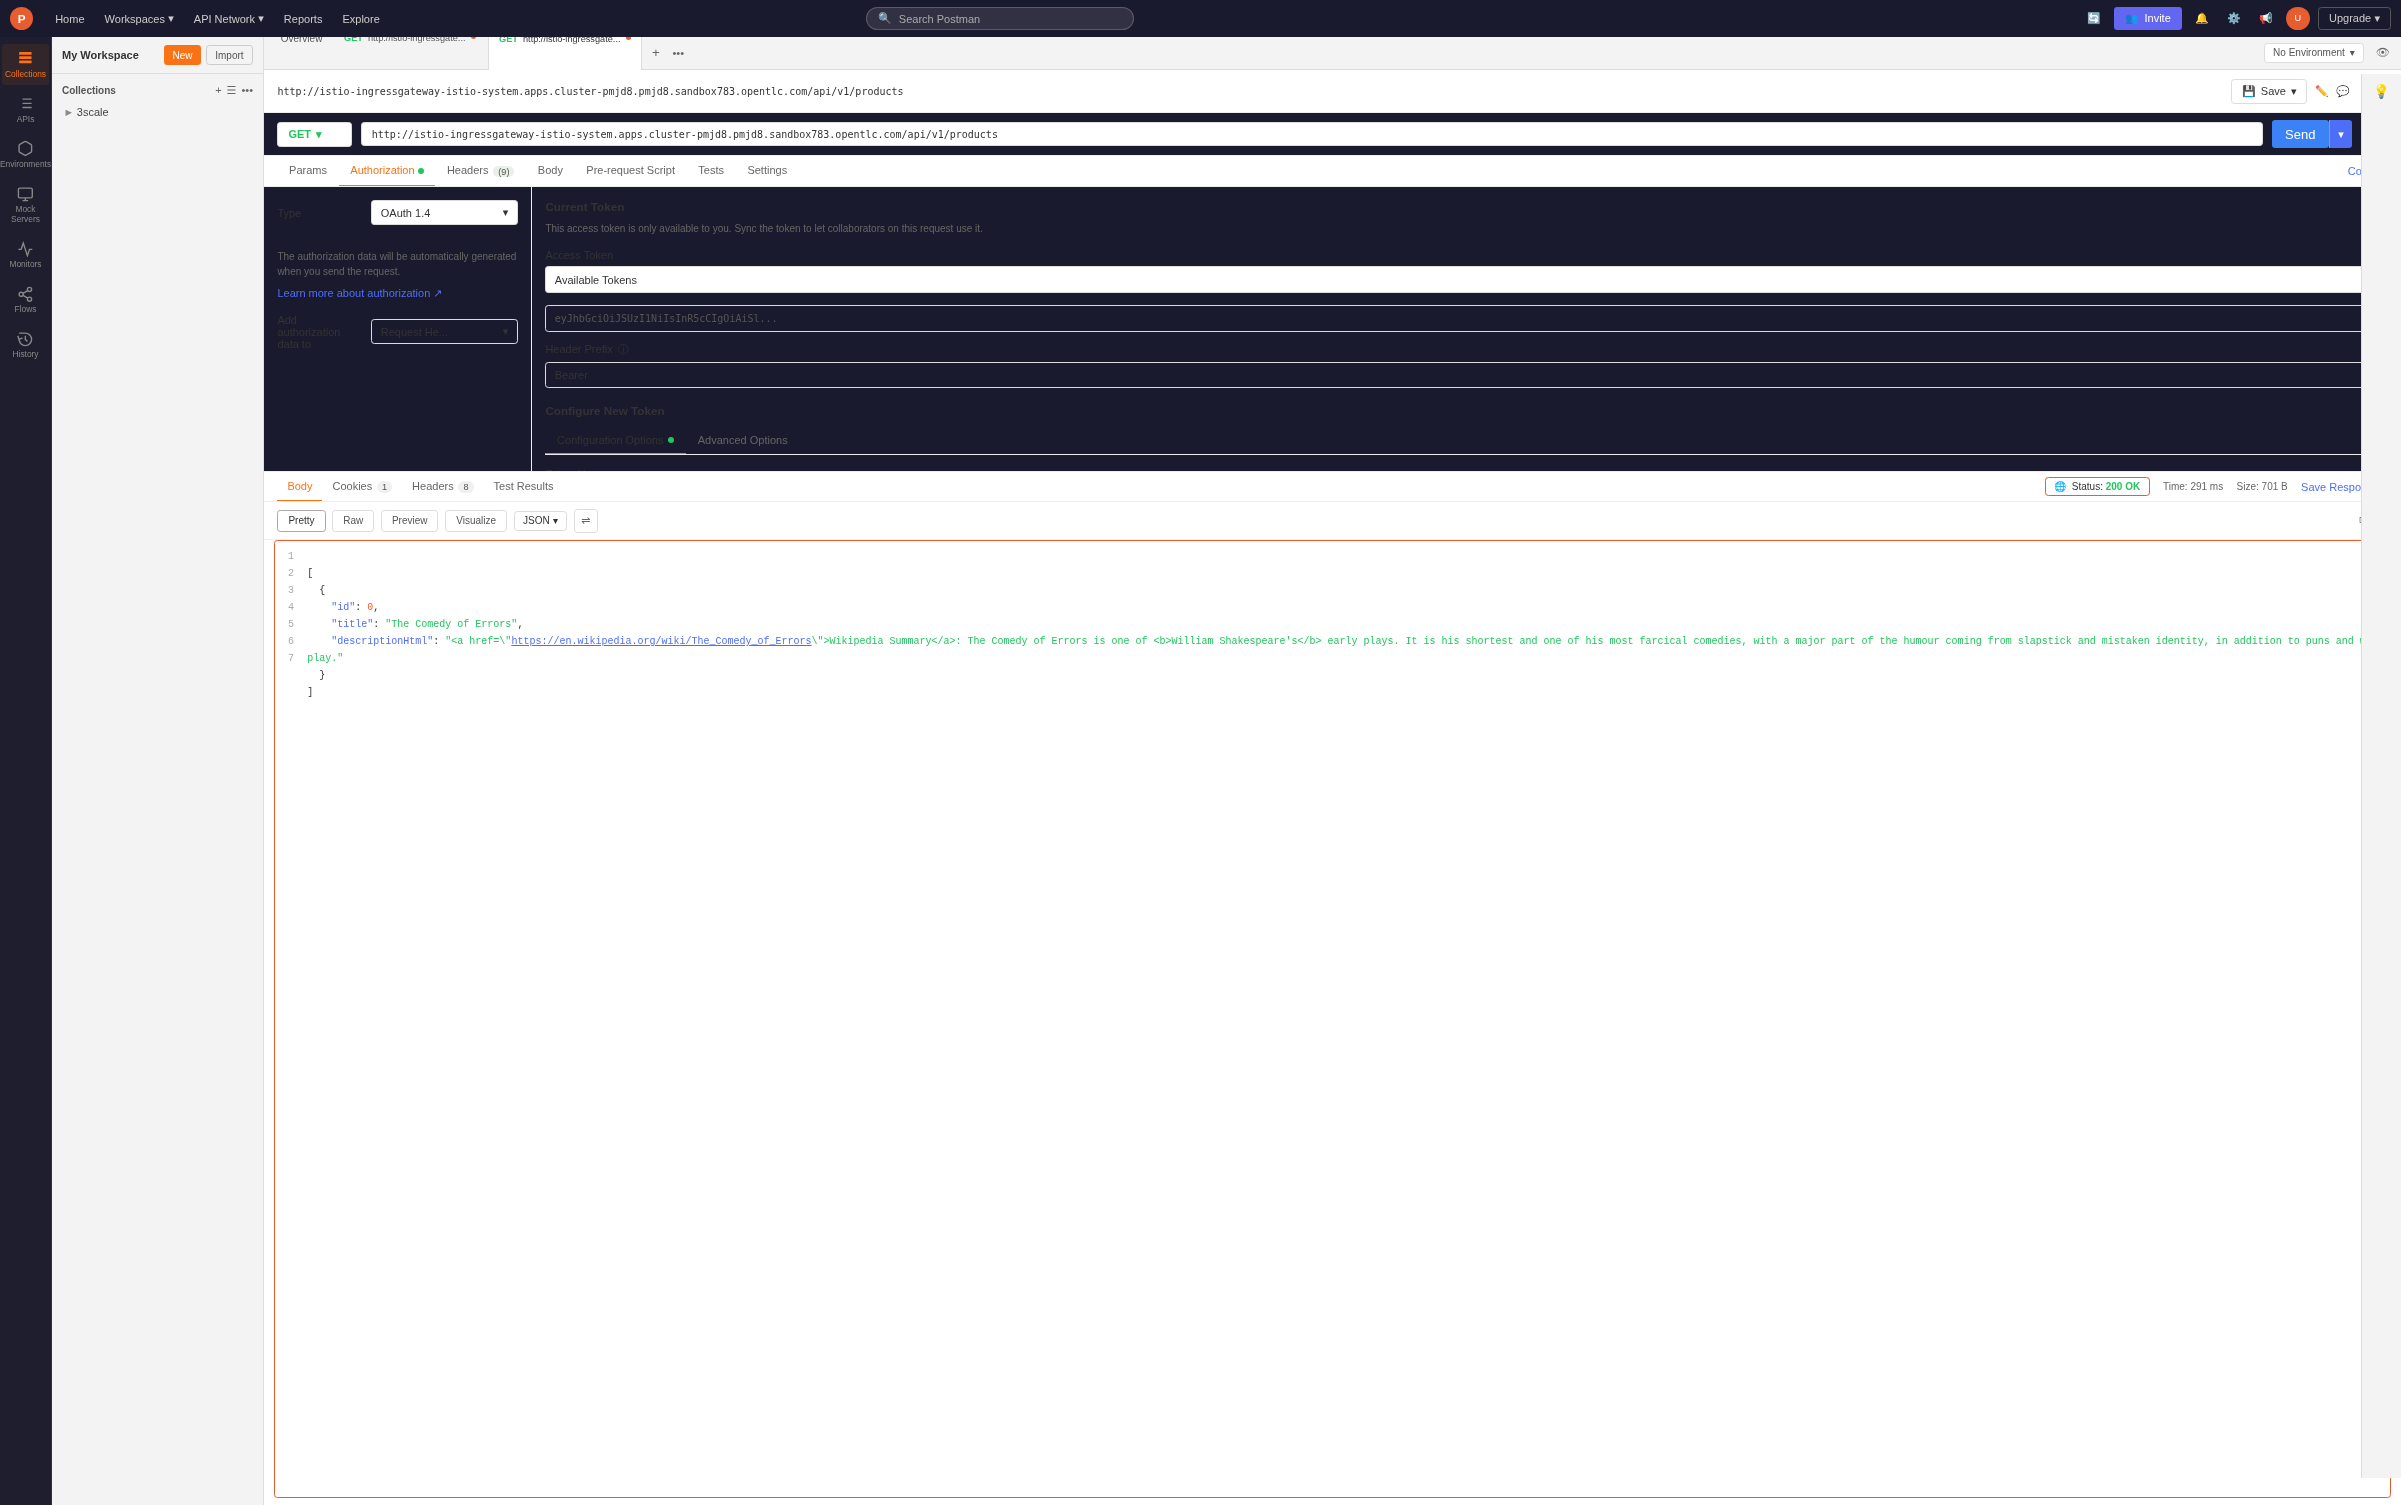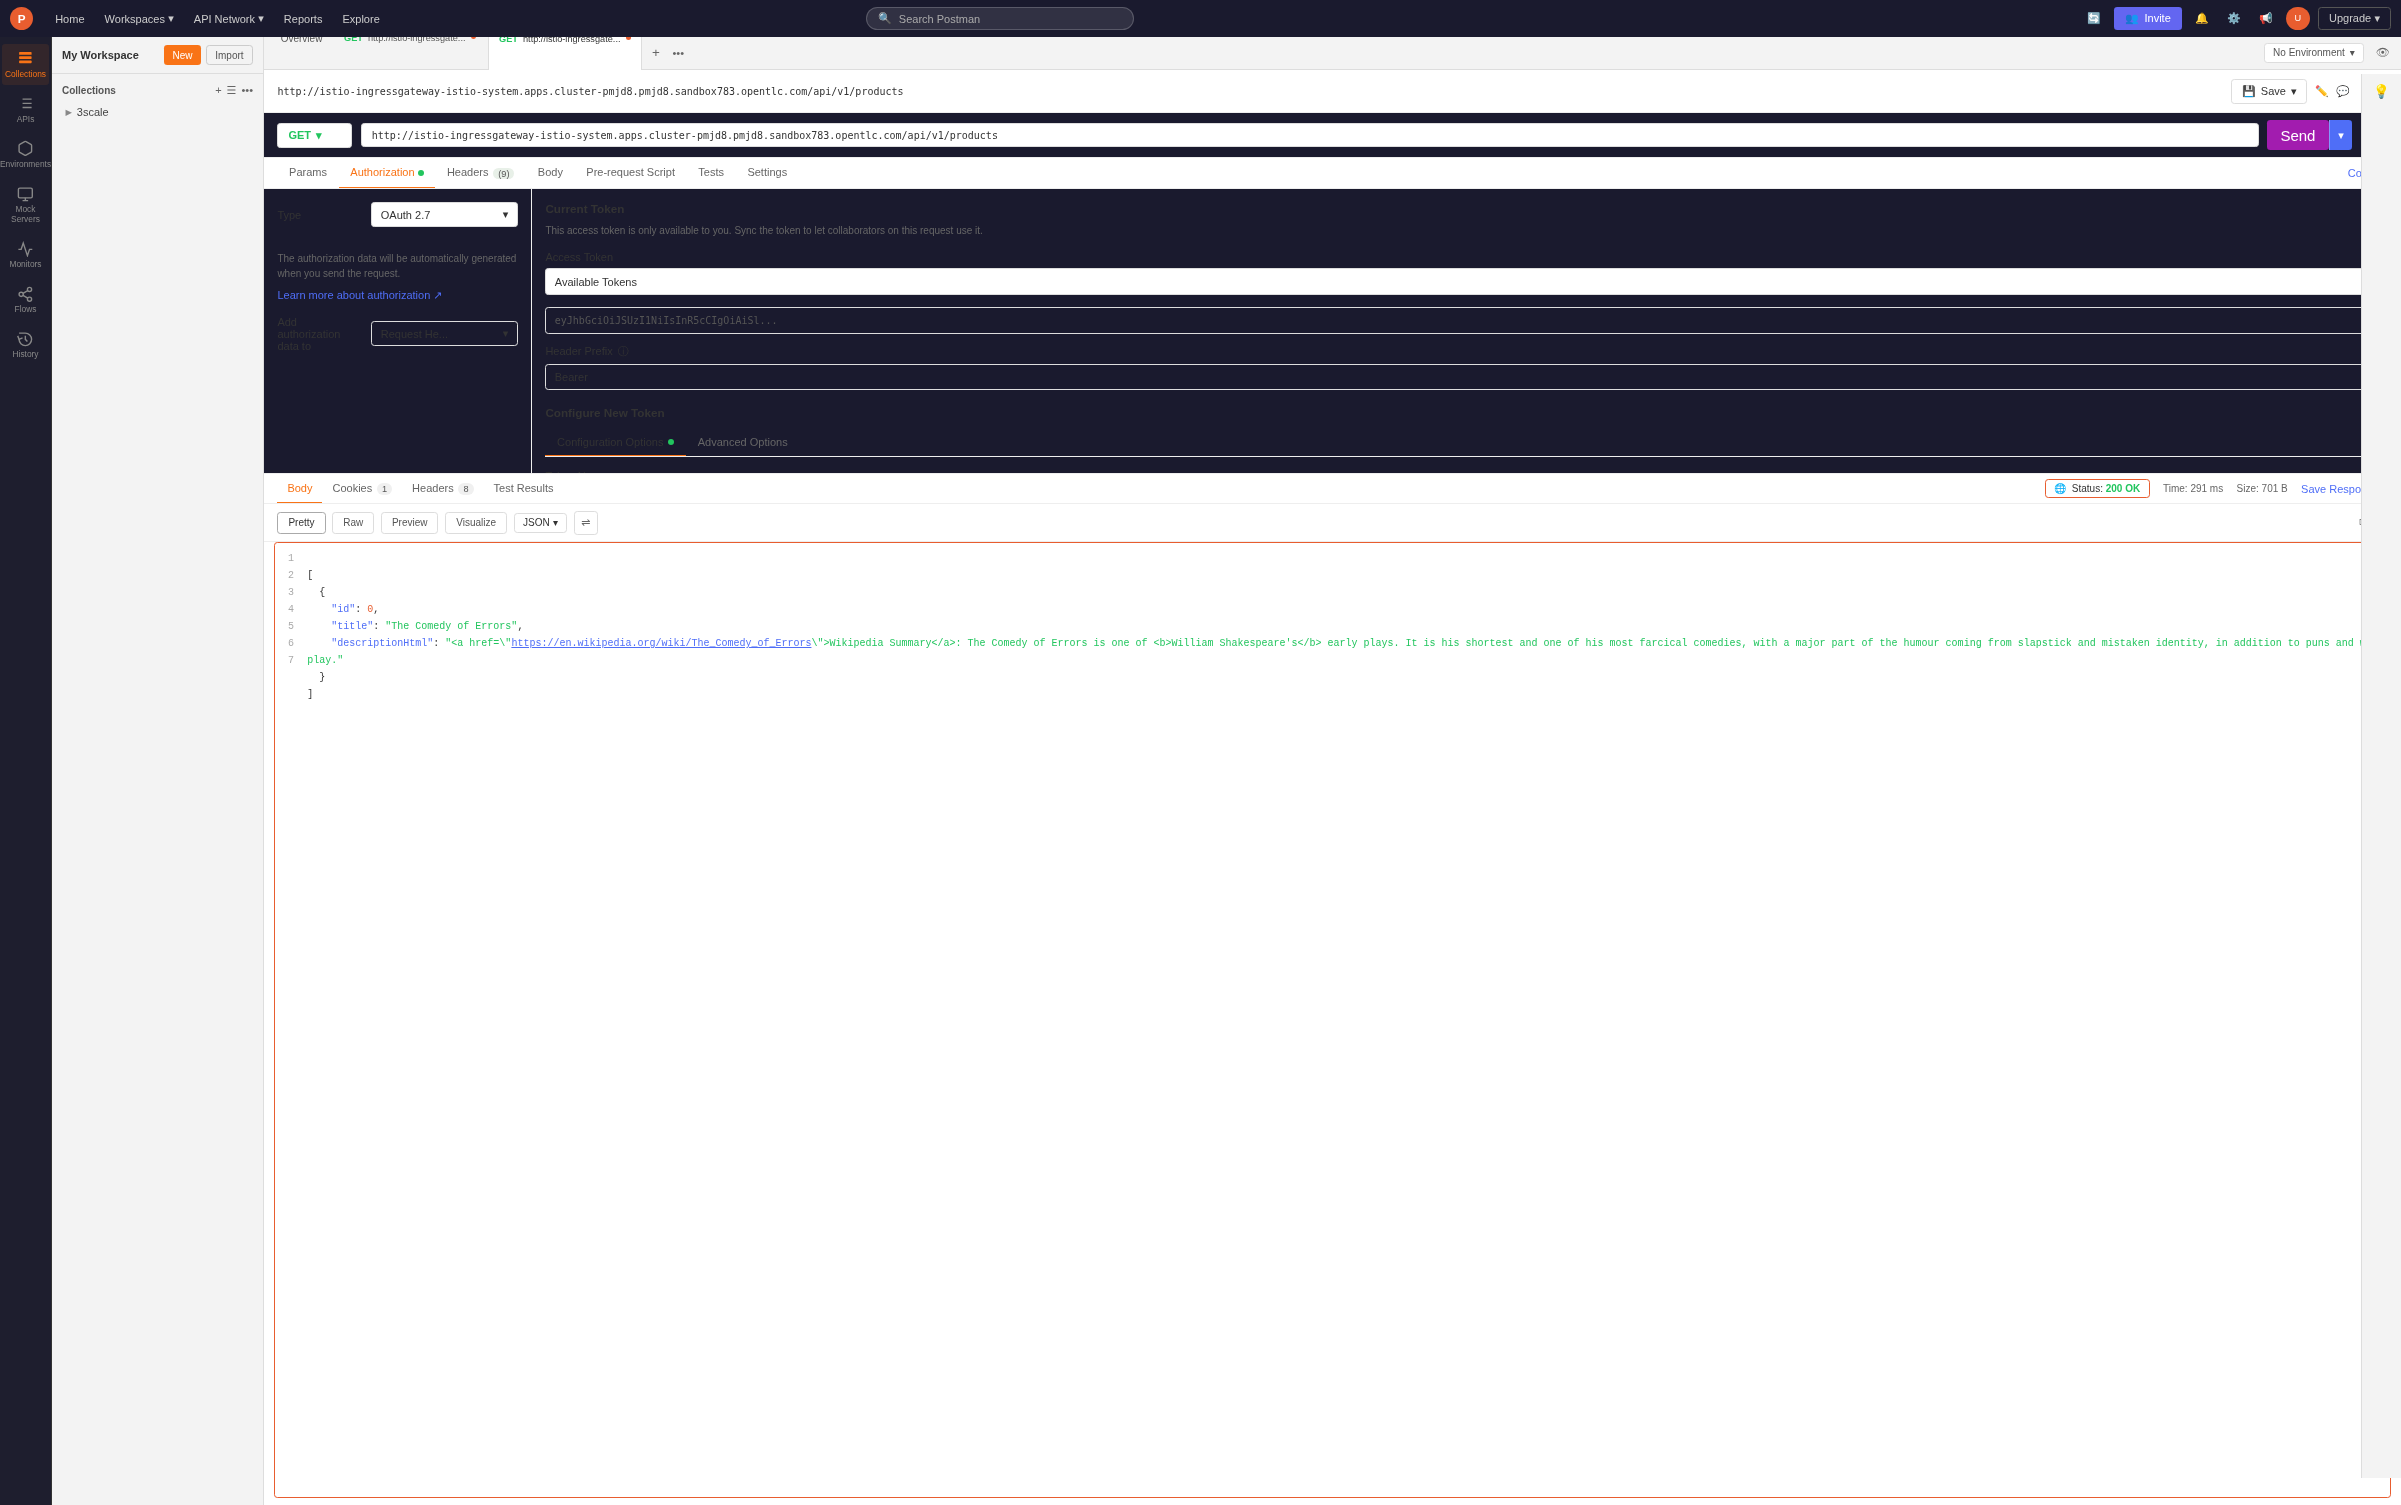--- a/index.html
+++ b/index.html
@@ -56,21 +56,21 @@
     
     .request-bar { display: flex; align-items: center; padding: 8.4px 13.4px; gap: 8.4px; border-bottom: 0.8px solid #eee; background: white; }
     .url-display { flex: 1; font-size: 10px; color: #333; font-family: monospace; white-space: nowrap; overflow: hidden; text-overflow: ellipsis; }
     .save-btn { display: flex; align-items: center; gap: 5px; background: white; border: 0.8px solid #ddd; border-radius: 3.3px; padding: 5px 10px; font-size: 11px; color: #333; cursor: pointer; }
     .action-icons { display: flex; gap: 6.7px; color: #666; }
 
     
     .request-section { display: flex; align-items: center; padding: 6.7px 13.4px; gap: 8.4px; border-bottom: 0.8px solid #eee; }
     .method-select { display: flex; align-items: center; gap: 5px; border: 0.8px solid #ddd; border-radius: 3.3px; padding: 5px 10px; font-size: 11px; font-weight: 600; color: #22c55e; cursor: pointer; background: white; min-width: 75px; }
     .url-input { flex: 1; border: 0.8px solid #ddd; border-radius: 3.3px; padding: 6.7px 10px; font-size: 11px; color: #333; font-family: monospace; }
-    .send-btn { background: #a21caf; color: white; border: none; border-radius: 3.3px; padding: 6.7px 13.4px; font-size: 15px; cursor: pointer; display: flex; align-items: center; gap: 5px; font-weight: 500; text-align: right; }
+    .send-btn { background: #3b82f6; color: white; border: none; border-radius: 3.3px; padding: 6.7px 13.4px; font-size: 13px; cursor: pointer; display: flex; align-items: center; gap: 5px; font-weight: 500; text-align: right; }
     .send-btn-arrow { background: #4f6ef7; color: white; border: none; border-left: 0.8px solid rgba(255,255,255,0.3); border-radius: 0 3.3px 3.3px 0; padding: 6.7px 8.4px; font-size: 11px; cursor: pointer; }
     .right-sidebar-toggle { color: #666; padding: 6.7px; cursor: pointer; }
 
     
     .request-tabs { display: flex; align-items: center; border-bottom: 0.8px solid #eee; padding: 0 13.4px; background: white; }
     .req-tab { padding: 8.4px 11.7px; font-size: 11px; color: #666; cursor: pointer; border-bottom: 1.7px solid transparent; }
     .req-tab.active { color: #f97316; border-bottom: 1.7px solid #f97316; }
     .req-tab .badge { background: #e8f0e8; color: #22c55e; border-radius: 8.4px; padding: 0.8px 5px; font-size: 9.2px; margin-left: 3.3px; }
     .cookies-link { margin-left: auto; color: #4f6ef7; font-size: 11px; cursor: pointer; }
 
@@ -332,21 +332,21 @@
         <div class="req-tab">Tests</div>
         <div class="req-tab">Settings</div>
         <span class="cookies-link">Cookies</span>
       </div>
 
       <div class="auth-panel" style="flex:none;max-height:284px;overflow:hidden;">
         <div class="auth-left">
           <div class="auth-type-row">
             <span class="auth-type-label">Type</span>
             <div class="type-select">
-              <span>OAuth 2.7</span>
+              <span>OAuth 1.4</span>
               <span>▾</span>
             </div>
           </div>
           <p class="auth-note">The authorization data will be automatically generated when you send the request.</p>
           <a class="auth-link">Learn more about authorization ↗</a>
           <div style="height:13.4px;"></div>
           <div class="auth-data-row">
             <span class="auth-data-label">Add authorization data to</span>
             <div class="auth-data-select">
               <span>Request He...</span>

